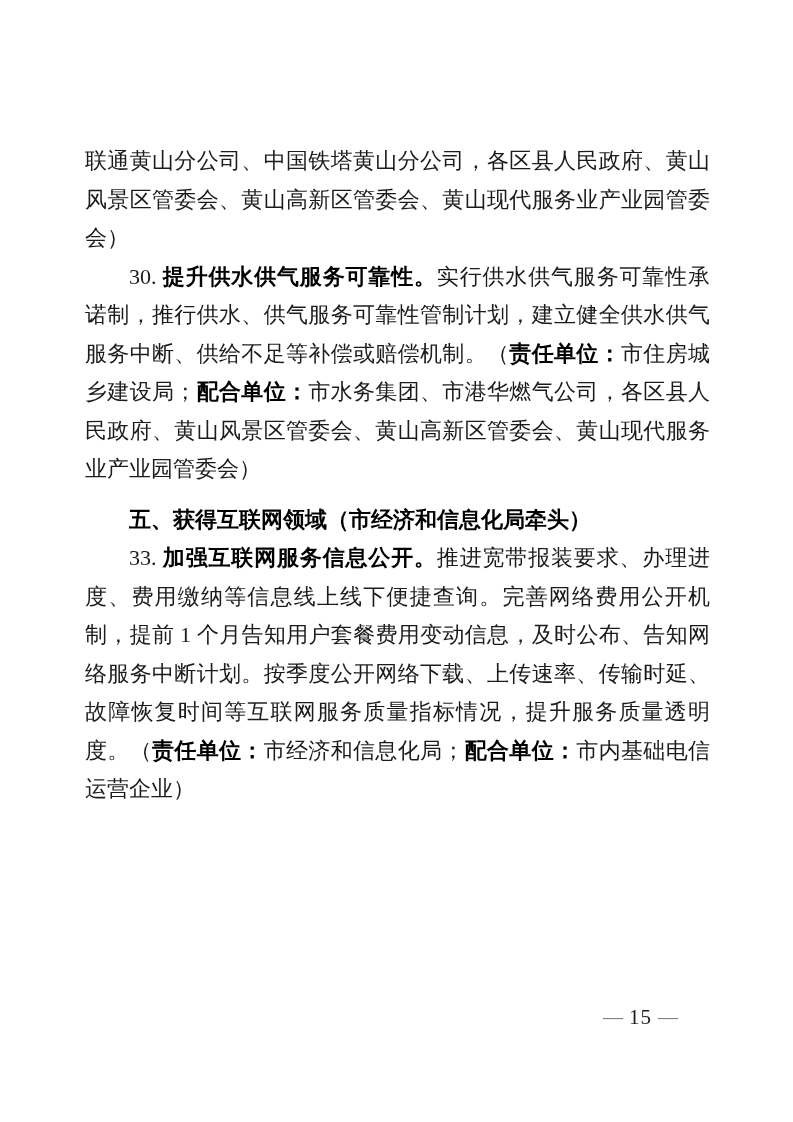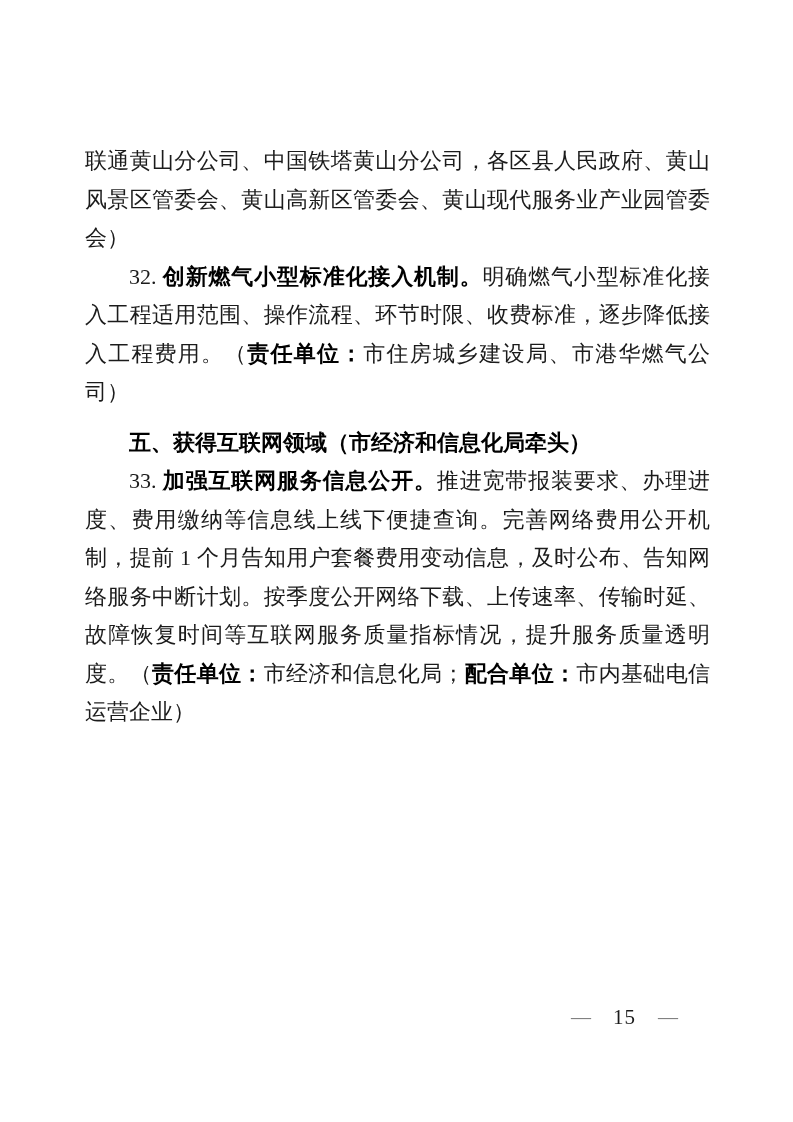--- a/index.html
+++ b/index.html
@@ -59,33 +59,33 @@
     color: #1b1b1b;
   }
 
   .page-footer .dash {
     color: #7a7a7a;
     font-size: 20px;
     padding: 0 3px;
   }
 
   .page-footer .num {
-    margin: 0 19px;
+    margin: 0 3px;
     letter-spacing: 1px;
   }
 </style>
 </head>
 <body>
 
 <div class="page">
 
   <div class="doc-content">
 
   <p class="para body"><span class="run">联通黄山分公司、中国铁塔黄山分公司，各区县人民政府、黄山风景区管委会、黄山高新区管委会、黄山现代服务业产业园管委会）</span></p>
-      <p class="para body indent"><span class="run">32. </span><span class="run bold">创新燃气小型标准化接入机制。</span><span class="run">明确燃气小型标准化接入工程适用范围、操作流程、环节时限、收费标准，逐步降低接入工程费用。（</span><span class="run bold">责任单位：</span><span class="run">市住房城乡建设局、市港华燃气公司）</span></p>
+      <p class="para body indent"><span class="run">30. </span><span class="run bold">提升供水供气服务可靠性。</span><span class="run">实行供水供气服务可靠性承诺制，推行供水、供气服务可靠性管制计划，建立健全供水供气服务中断、供给不足等补偿或赔偿机制。（</span><span class="run bold">责任单位：</span><span class="run">市住房城乡建设局；</span><span class="run bold">配合单位：</span><span class="run">市水务集团、市港华燃气公司，各区县人民政府、黄山风景区管委会、黄山高新区管委会、黄山现代服务业产业园管委会）</span></p>
       <p class="para heading indent"><span class="run bold">五、获得互联网领域（市经济和信息化局牵头）</span></p>
       <p class="para body indent"><span class="run">33. </span><span class="run bold">加强互联网服务信息公开。</span><span class="run">推进宽带报装要求、办理进度、费用缴纳等信息线上线下便捷查询。完善网络费用公开机制，提前 1 个月告知用户套餐费用变动信息，及时公布、告知网络服务中断计划。按季度公开网络下载、上传速率、传输时延、故障恢复时间等互联网服务质量指标情况，提升服务质量透明度。（</span><span class="run bold">责任单位：</span><span class="run">市经济和信息化局；</span><span class="run bold">配合单位：</span><span class="run">市内基础电信运营企业）</span></p>
     </div>
 
   <div class="page-footer">
     <span class="dash">—</span>
     <span class="num">15</span>
     <span class="dash">—</span>
   </div>
 

